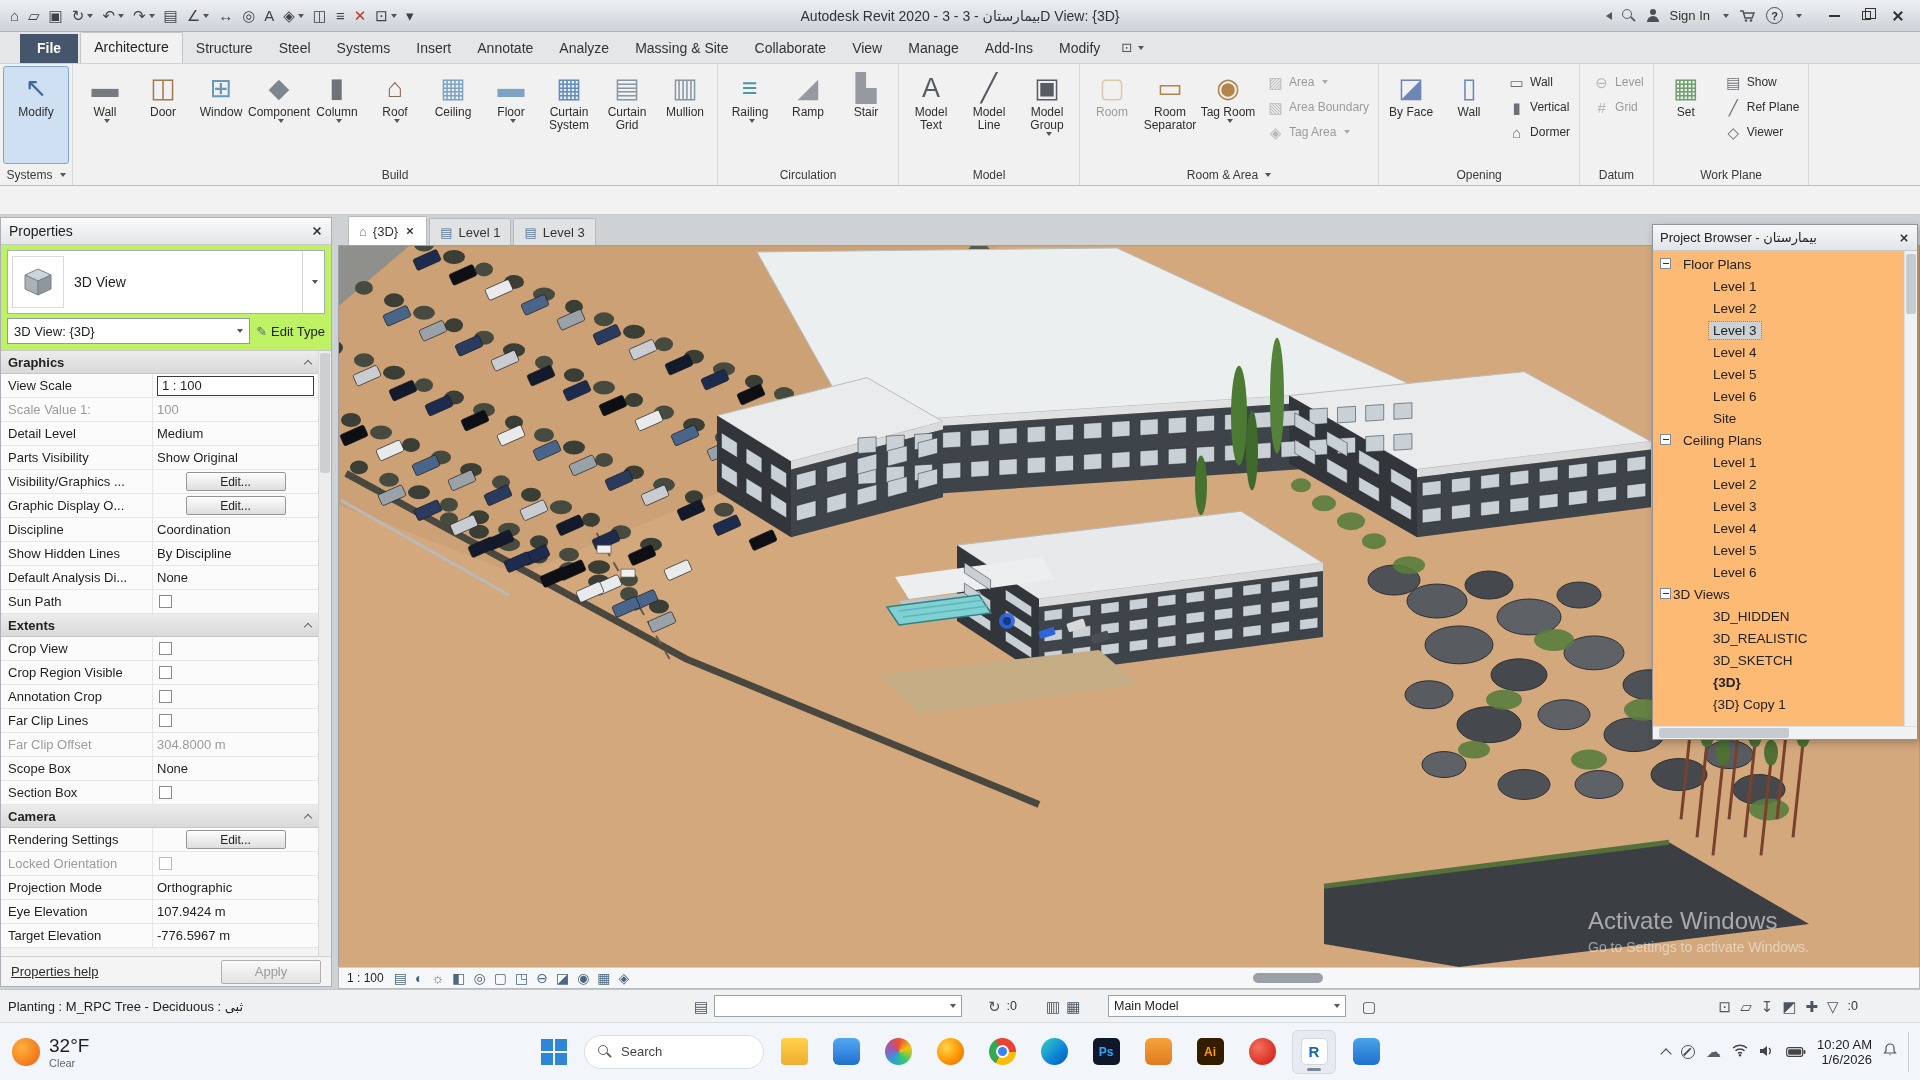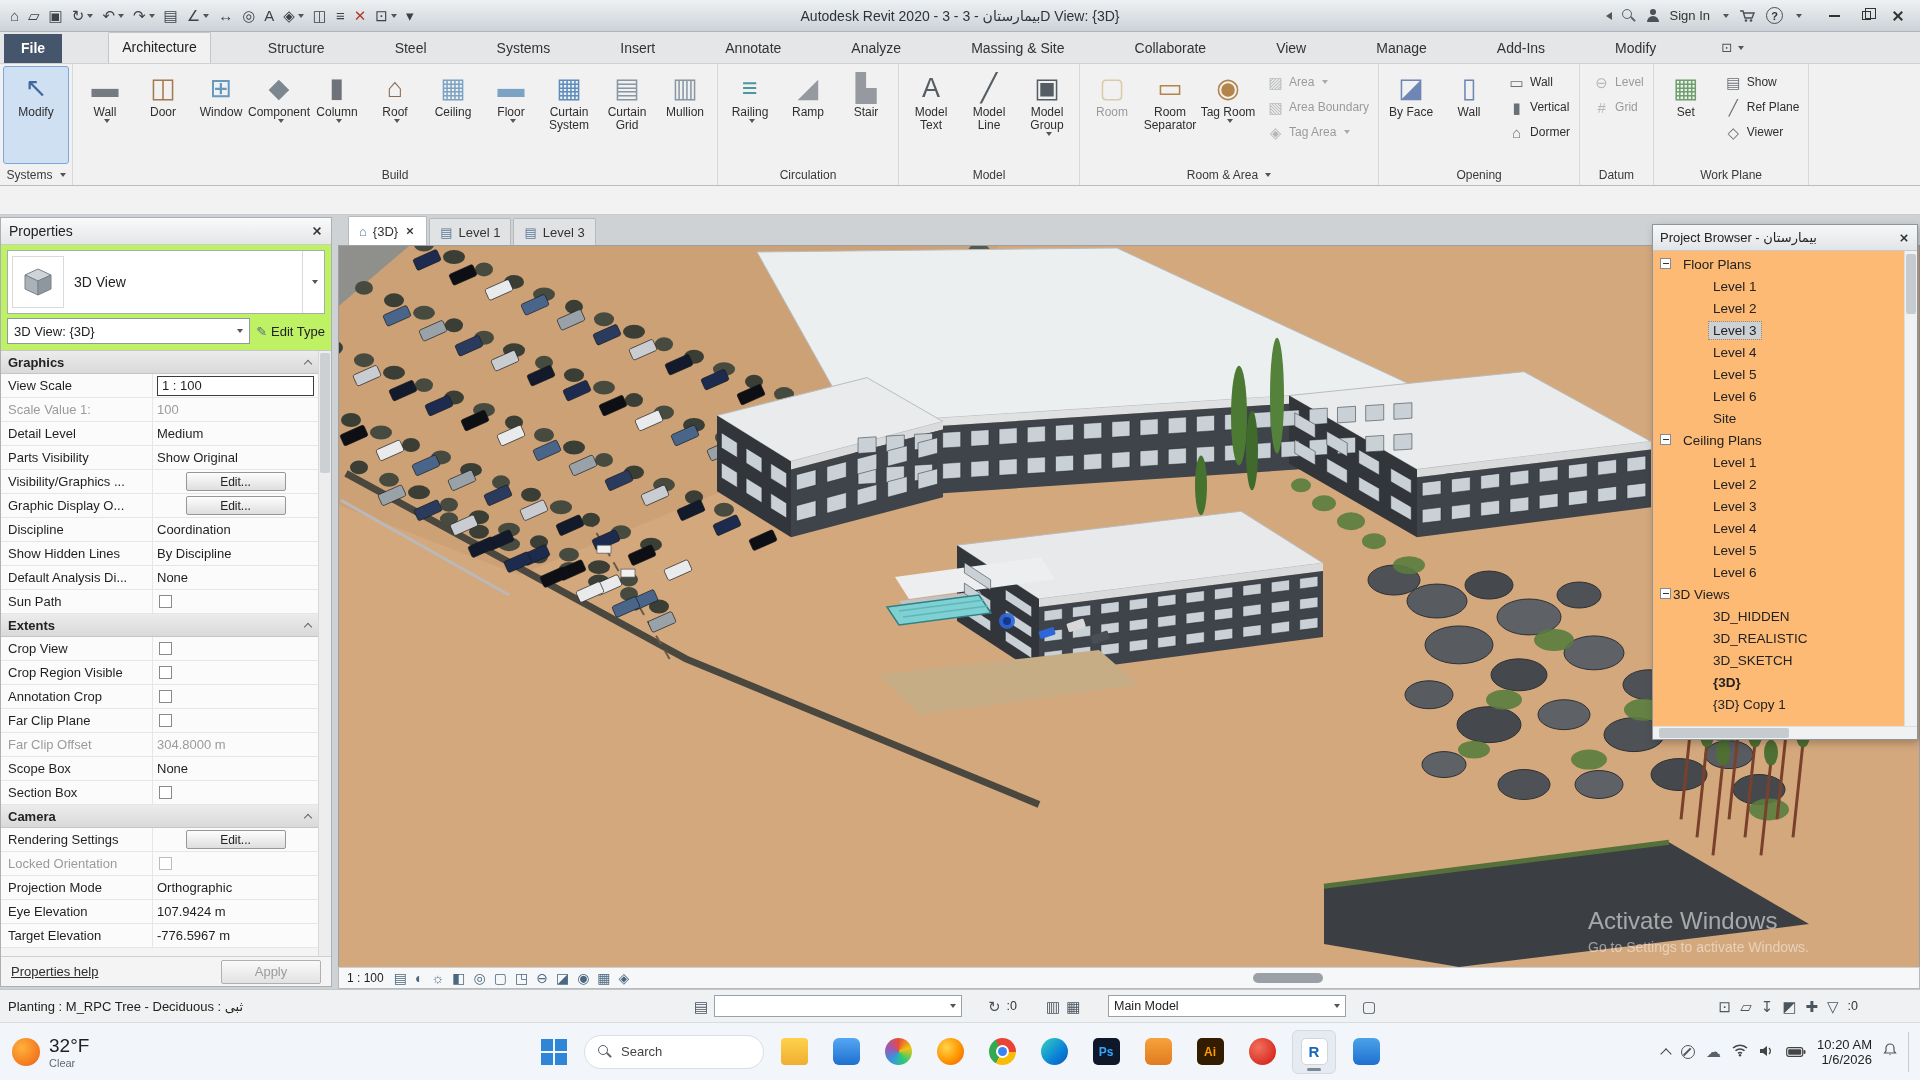--- a/index.html
+++ b/index.html
@@ -27,21 +27,21 @@
 .wc>span{width:32px;height:28px;display:flex;align-items:center;justify-content:center;}
 .minw{width:11px;height:2px;background:#333;}
 .rest{width:9px;height:9px;border:1.4px solid #333;position:relative;}
 .rest::before{content:"";position:absolute;left:2px;top:-4px;width:9px;height:9px;border:1.4px solid #333;}
 .xicon{width:12px;height:12px;position:relative;}
 .xicon::before,.xicon::after{content:"";position:absolute;left:5px;top:0;width:1.8px;height:12px;background:#333;}
 .xicon::before{transform:rotate(45deg);}
 .xicon::after{transform:rotate(-45deg);}
 
 
-.rtabs{flex:0 0 31px;background:#e4e6e8;display:flex;align-items:flex-end;padding-left:4px;border-bottom:1px solid #cfd2d5;z-index:15;gap:44px;}
+.rtabs{flex:0 0 31px;background:#e4e6e8;display:flex;align-items:flex-end;padding-left:20px;border-bottom:1px solid #cfd2d5;z-index:15;}
 .rtab{padding:6px 13px 7px;font-size:14px;color:#333;white-space:nowrap;}
 .rtab.file{background:#45566c;color:#fff;font-weight:bold;padding:6px 17px 7px;margin-right:2px;}
 .rtab.active{background:#f1f1f1;border:1px solid #c3c6c9;border-bottom:none;border-radius:2px 2px 0 0;color:#222;padding-bottom:8px;}
 .rtab-toggle{display:flex;align-items:center;gap:3px;margin-left:8px;padding-bottom:8px;color:#555;font-size:13px;}
 
 
 .ribbon{flex:0 0 122px;background:#f1f1f1;display:flex;border-bottom:1px solid #b9bdc1;overflow:hidden;z-index:14;}
 .rpanel{display:flex;flex-direction:column;border-right:1px solid #d8d8d8;flex:0 0 auto;}
 .rtools{flex:1;display:flex;align-items:stretch;padding:2px 3px 0;}
 .rtool{width:58px;display:flex;flex-direction:column;align-items:center;padding-top:3px;border:1px solid transparent;border-radius:3px;flex:0 0 auto;}
@@ -620,21 +620,21 @@
                 <div class="cb"></div>
               </div>
             </div>
             <div class="prow">
               <div class="pl">Annotation Crop</div>
               <div class="pv">
                 <div class="cb"></div>
               </div>
             </div>
             <div class="prow">
-              <div class="pl">Far Clip Plane</div>
+              <div class="pl">Far Clip Lines</div>
               <div class="pv">
                 <div class="cb"></div>
               </div>
             </div>
             <div class="prow dis">
               <div class="pl">Far Clip Offset</div>
               <div class="pv">
                 <span>304.8000 m</span>
               </div>
             </div>

